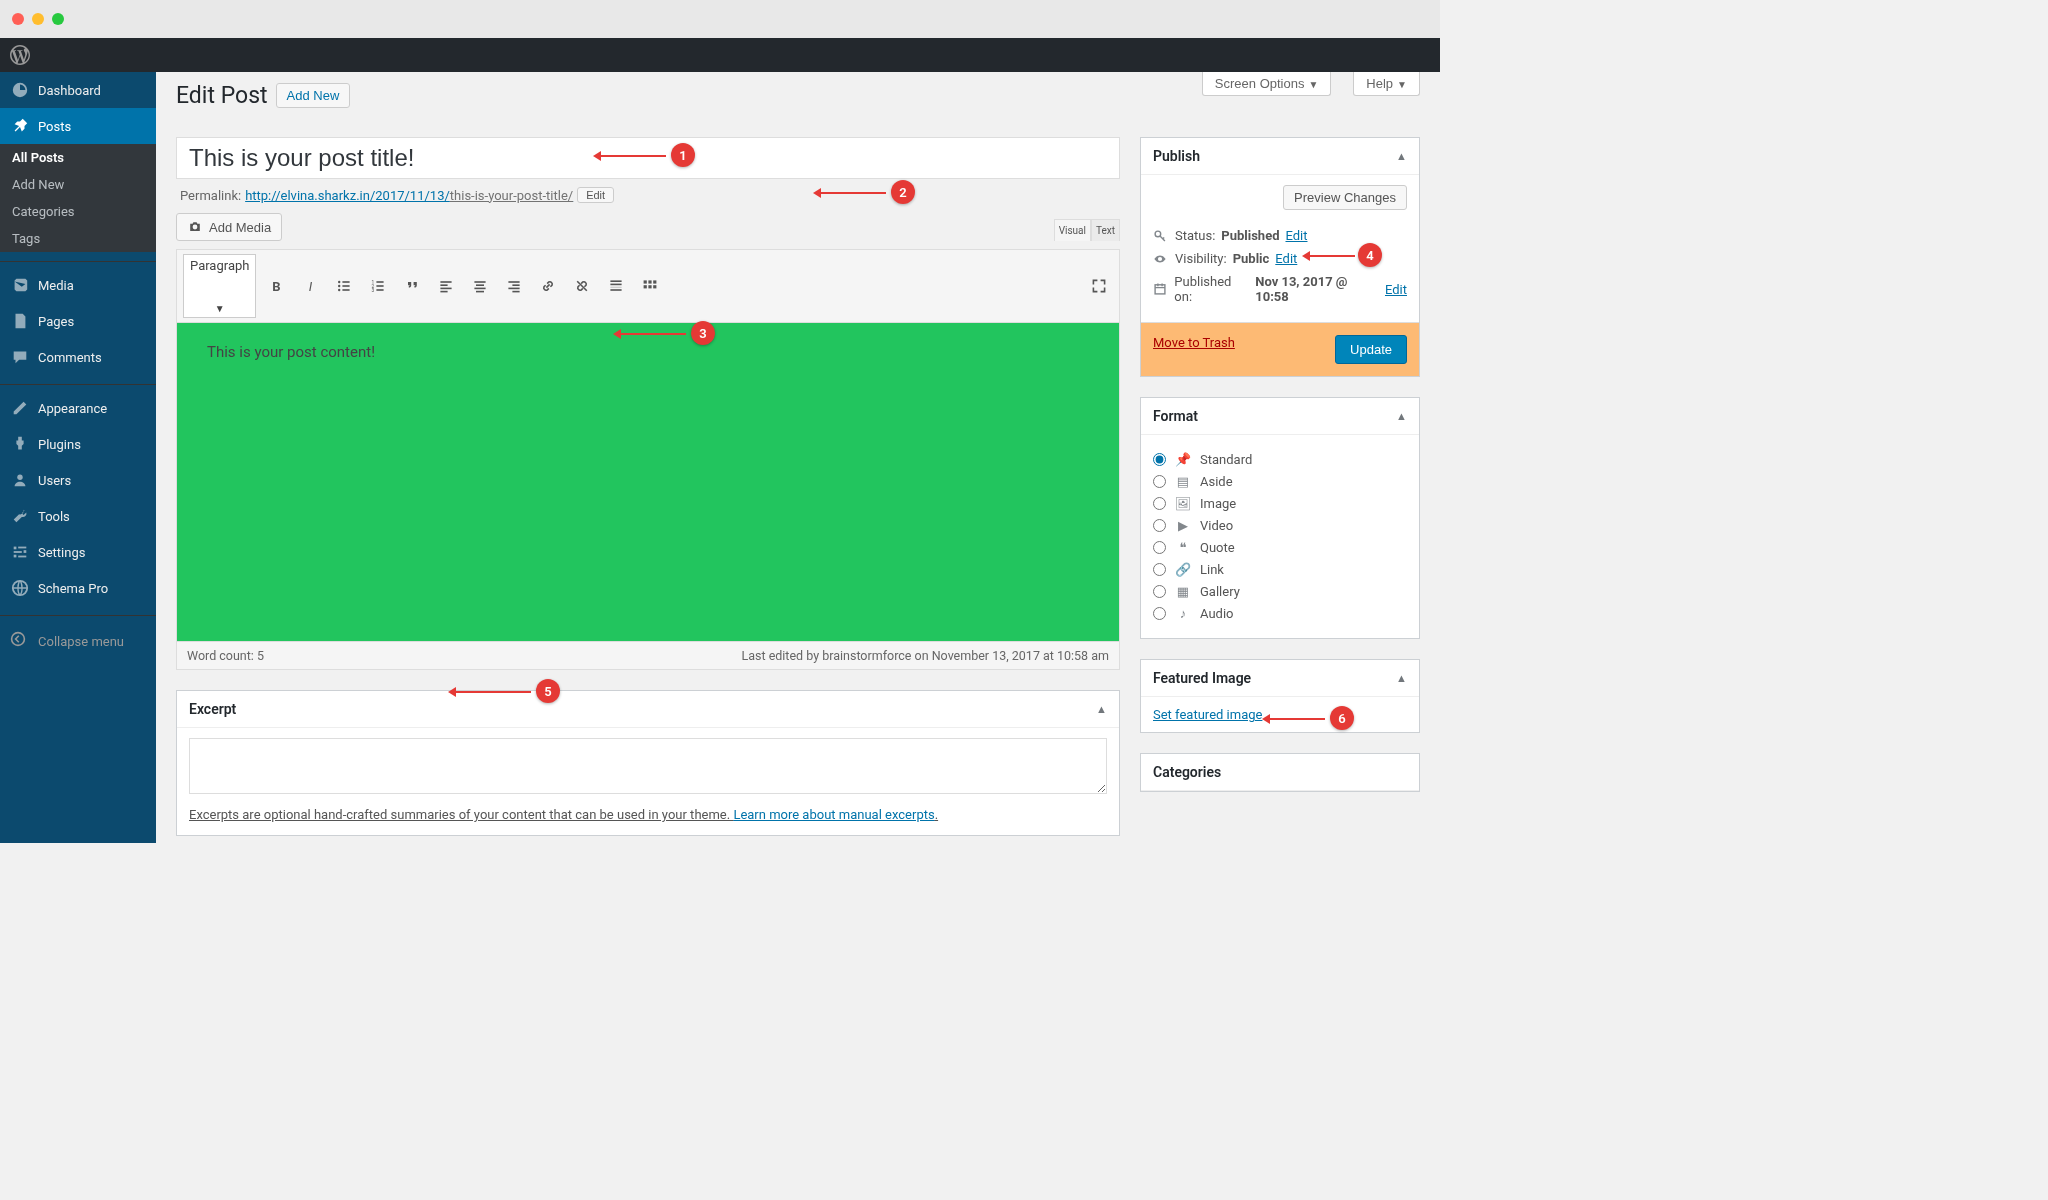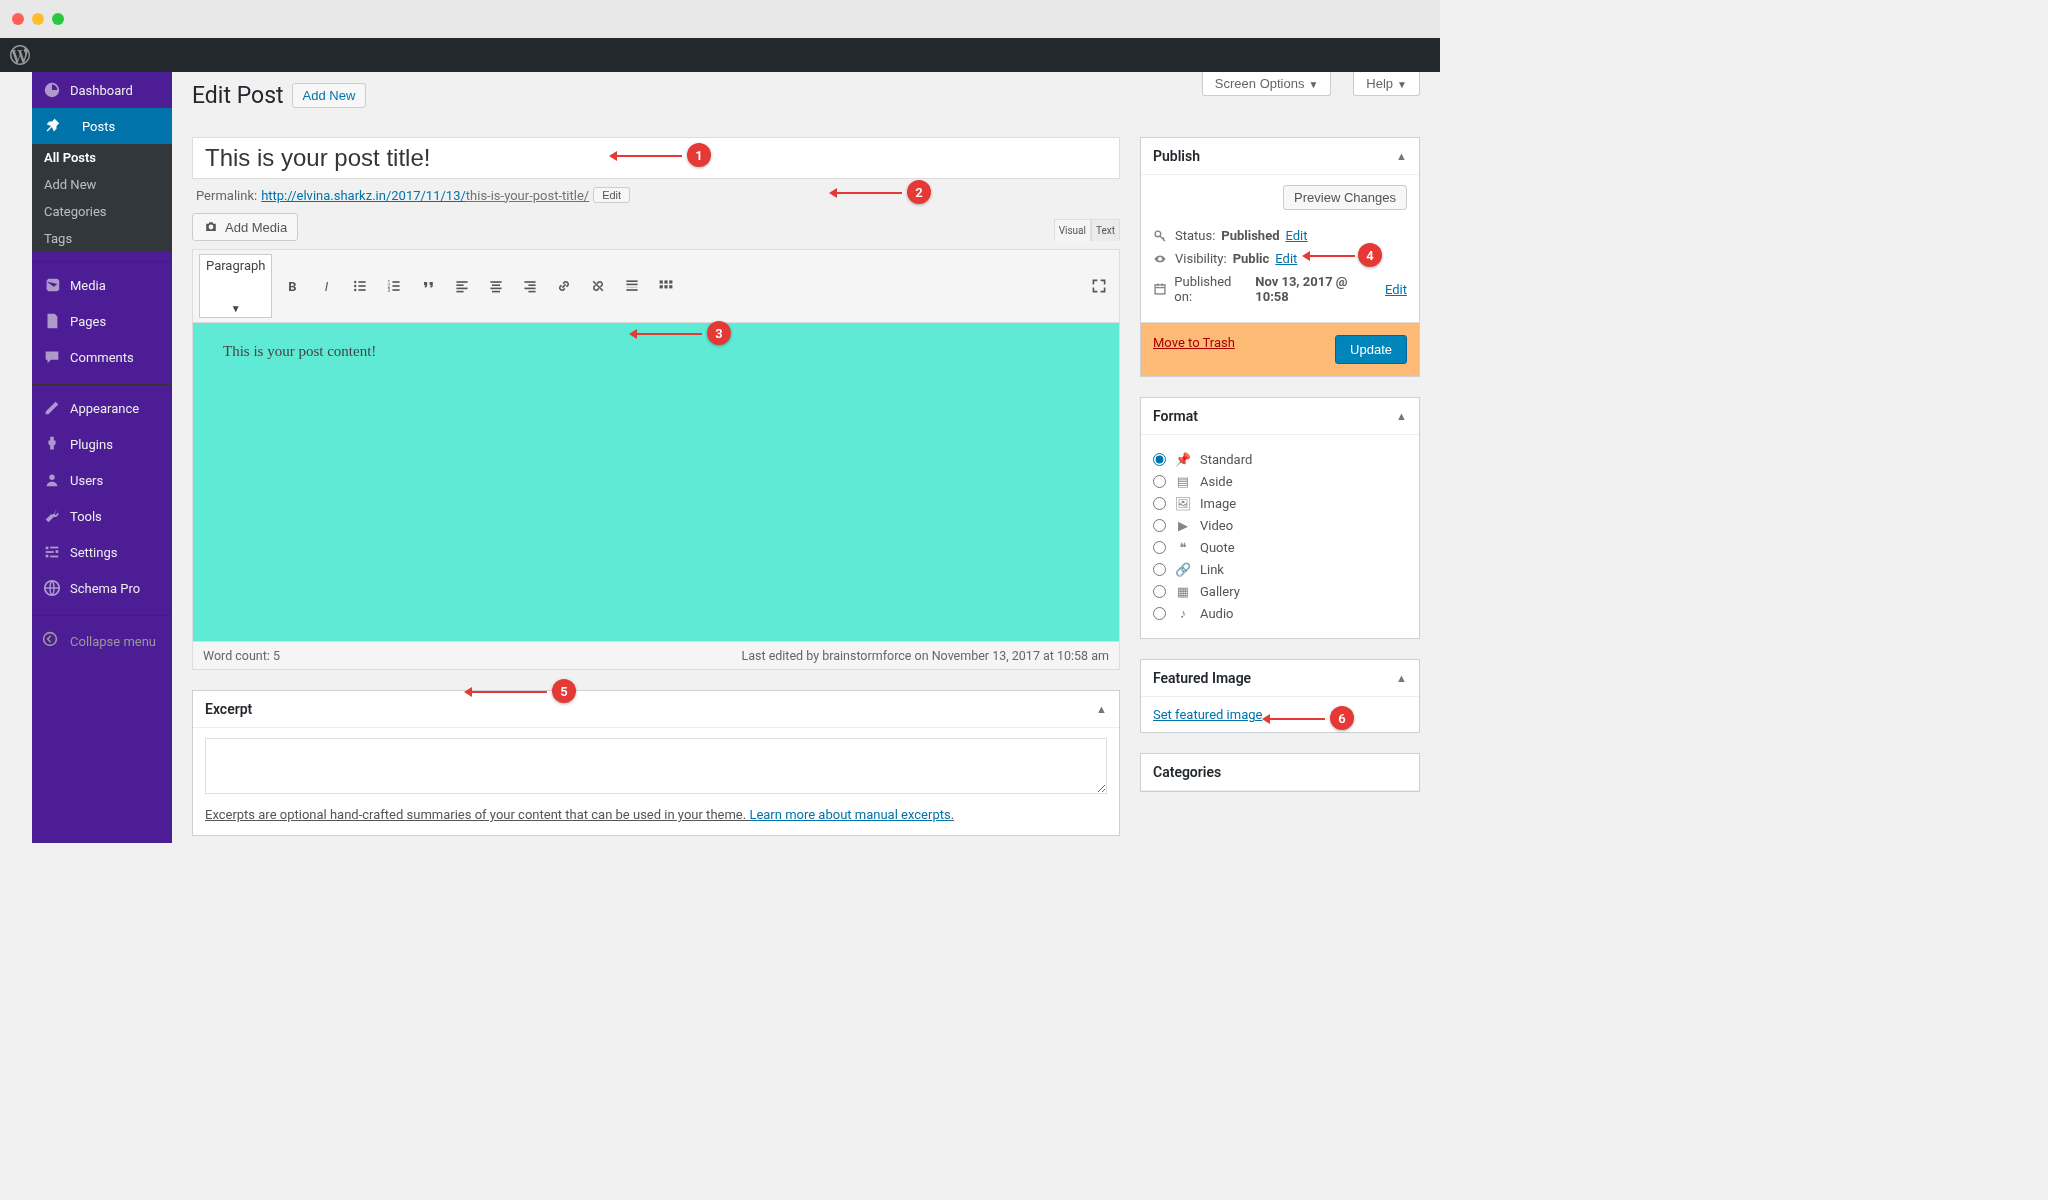--- a/index.html
+++ b/index.html
@@ -12,26 +12,26 @@
 .mac-dot.red { background: #ff5f56; }
 .mac-dot.yellow { background: #ffbd2e; }
 .mac-dot.green { background: #27c93f; }
 
 
 .wp-adminbar { height: 34px; background: #23282d; display: flex; align-items: center; padding: 0 10px; }
 .wp-logo { color: #999; }
 
 
 .wp-body { display: flex; height: calc(100% - 72px); }
-.wp-sidebar { width: 140px; background: #4c1d95; color: #eee; flex-shrink: 0; overflow-y: auto; margin-left: 32px; }
+.wp-sidebar { width: 156px; background: #0c4a6e; color: #eee; flex-shrink: 0; overflow-y: auto; }
 .wp-content { flex: 1; padding: 0 20px 20px 20px; overflow-y: auto; position: relative; }
 
 
 .menu-item { display: flex; align-items: center; padding: 8px 10px; color: #eee; cursor: pointer; position: relative; }
-.menu-item.active { background: #0073aa; color: #fff; gap: 12px; }
+.menu-item.active { background: #0073aa; color: #fff; }
 .menu-item.active::after { content: ''; position: absolute; right: -8px; top: 50%; transform: translateY(-50%); border: 8px solid transparent; border-right-color: #f1f1f1; }
 .menu-item .mi-icon { width: 20px; height: 20px; margin-right: 8px; opacity: 0.6; display: flex; align-items: center; justify-content: center; }
 .menu-item.active .mi-icon { opacity: 1; }
 .submenu { background: #32373c; }
 .submenu-item { padding: 6px 12px; color: rgba(240,245,250,0.7); cursor: pointer; font-size: 13px; }
 .submenu-item.current { color: #fff; font-weight: 600; }
 .menu-sep { height: 5px; background: transparent; border-bottom: 1px solid #333; margin: 5px 0; }
 .collapse-item { display: flex; align-items: center; padding: 10px; color: #999; cursor: pointer; }
 .collapse-item .mi-icon { width: 20px; height: 20px; margin-right: 8px; }
 
@@ -68,21 +68,21 @@
 .editor-tab { padding: 5px 4px; border: 1px solid #ddd; background: #ebebeb; color: #555; cursor: pointer; font-size: 10px; border-bottom: none; }
 .editor-tab.active { background: #f5f5f5; border-bottom-color: #f5f5f5; }
 
 
 .editor-toolbar { background: #f5f5f5; border: 1px solid #ddd; border-bottom: none; padding: 4px 6px; display: flex; align-items: center; gap: 6px; }
 .format-select { border: 1px solid #ccc; padding: 3px 6px; background: #fff; font-size: 13px; display: flex; align-items: center; gap: 30px; cursor: pointer; flex-direction: column; }
 .tb-btn { width: 28px; height: 28px; display: flex; align-items: center; justify-content: center; color: #555; cursor: pointer; border-radius: 2px; }
 .tb-expand { margin-left: auto; }
 
 
-.editor-content { border: 1px solid #ddd; background: #5eead4; min-height: 320px; padding: 20px 30px; font-size: 15px; color: #444; font-family: Liberation Serif, serif; }
+.editor-content { border: 1px solid #ddd; background: #22c55e; min-height: 320px; padding: 20px 30px; font-size: 15px; color: #444; }
 .editor-status { border: 1px solid #ddd; border-top: none; background: #f5f5f5; padding: 6px 10px; display: flex; justify-content: space-between; font-size: 12.5px; color: #666; }
 
 
 .postbox { background: #fff; border: 1px solid #ccd0d4; margin-bottom: 20px; }
 .postbox-header { padding: 10px 12px; display: flex; justify-content: space-between; align-items: center; border-bottom: 1px solid #eee; cursor: pointer; }
 .postbox-header h2 { font-size: 14px; font-weight: 600; color: #23282d; }
 .postbox-header .toggle-indicator { color: #72777c; font-size: 11px; }
 .postbox-body { padding: 10px 12px; font-size: 13px; }
 
 

